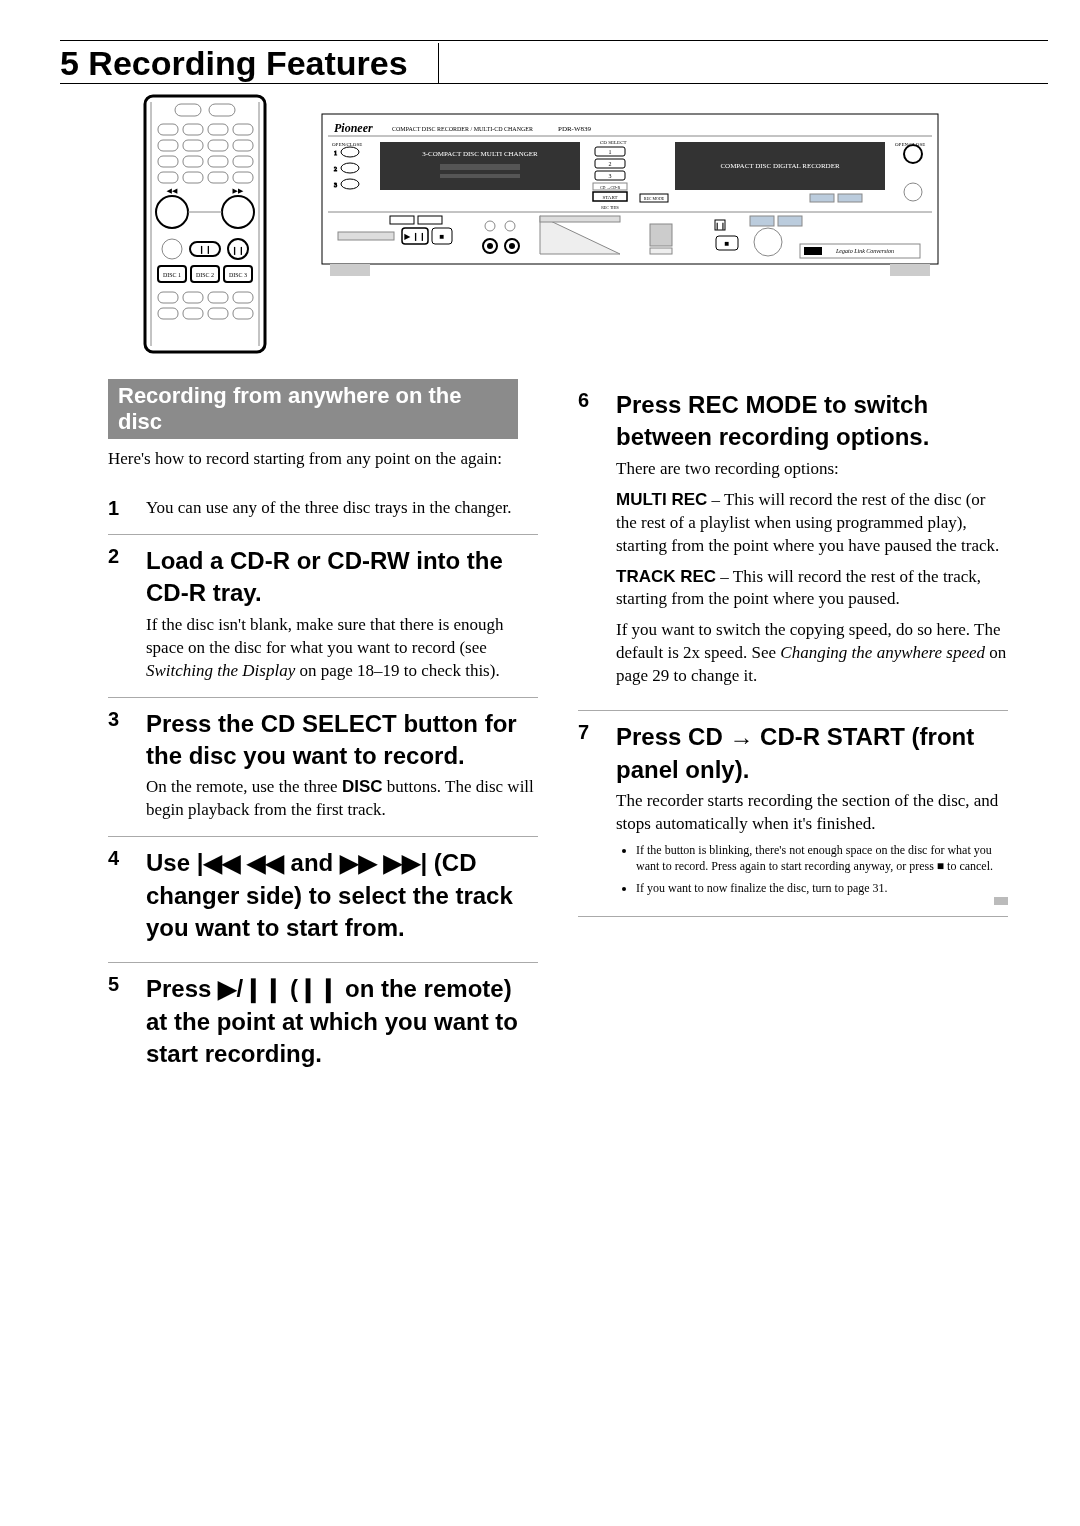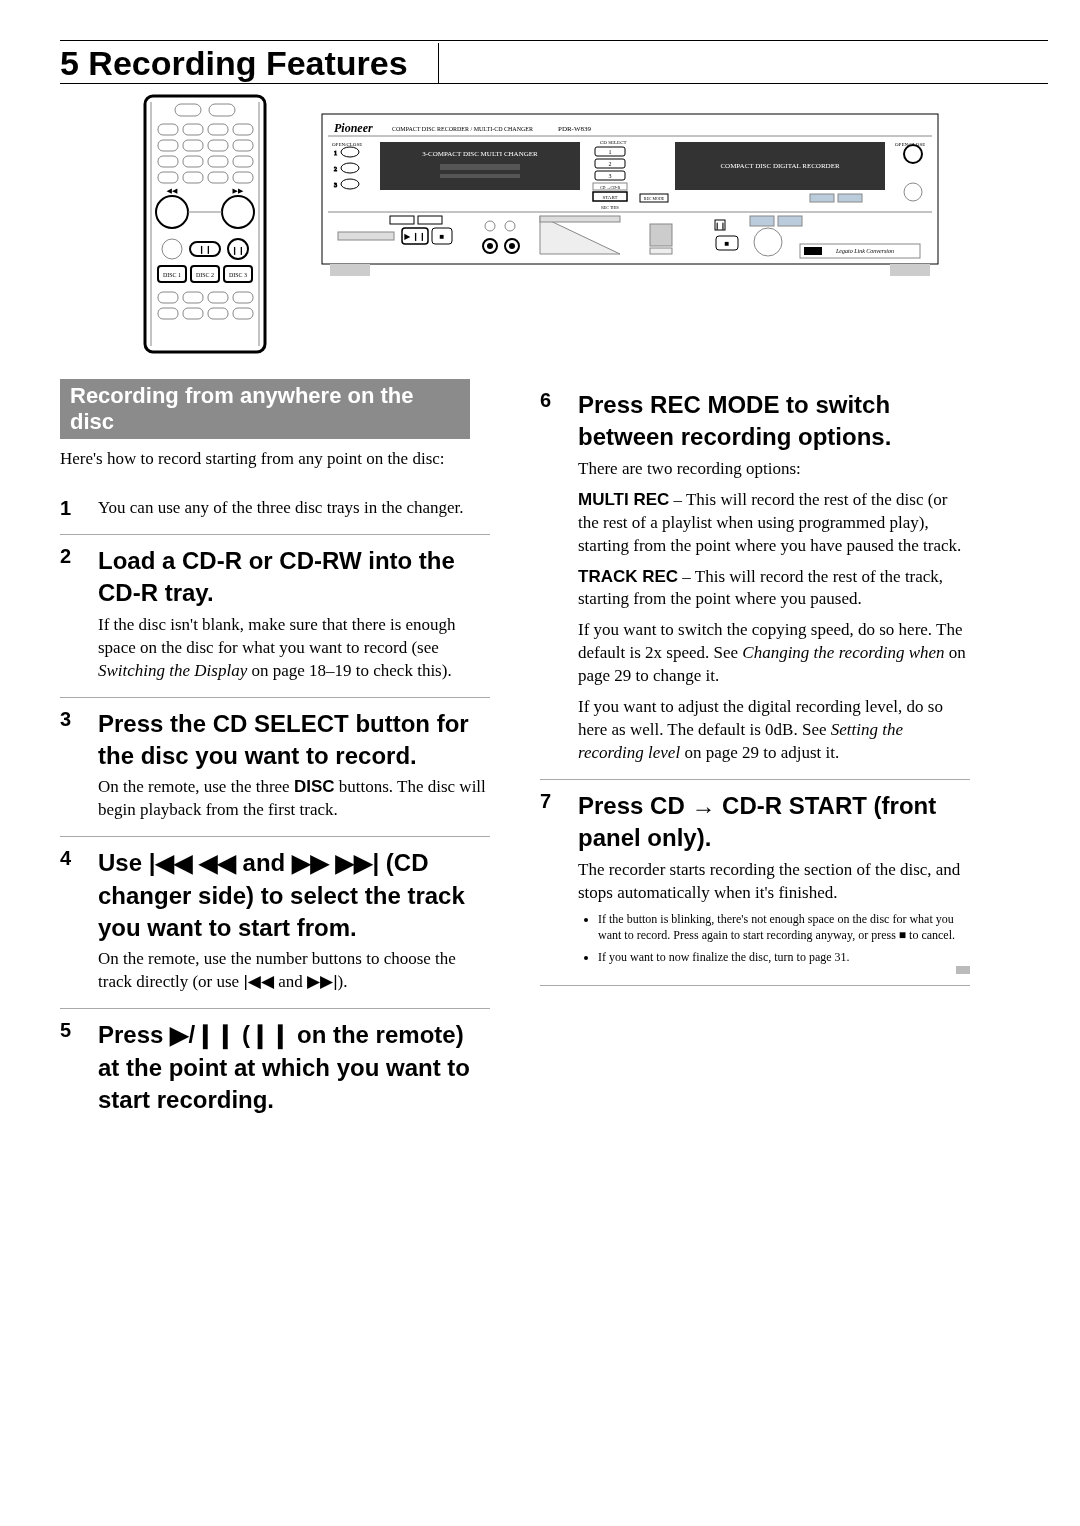--- a/index.html
+++ b/index.html
@@ -50,21 +50,22 @@
     font-weight: bold;
     font-size: 22px;
     padding: 4px 10px;
     margin: 0 0 6px 0;
     display: inline-block;
     width: 410px;
     box-sizing: border-box;
   }
   .columns {
     display: flex;
-    gap: 50px;
+    gap: 40px;
+    margin-left: 48px;
   }
   .col {
     width: 430px;
   }
   .intro {
     font-size: 17px;
     margin: 4px 0 18px 0;
   }
   .step {
     display: flex;
@@ -266,21 +267,21 @@
 
       <rect x="10" y="170" width="40" height="12" fill="#ccc"></rect>
       <rect x="570" y="170" width="40" height="12" fill="#ccc"></rect>
     </svg>
   </div>
 
   <div class="columns">
 
     <div class="col">
       <div class="section-heading">Recording from anywhere on the disc</div>
-      <div class="intro">Here's how to record starting from any point on the disc:</div>
+      <div class="intro">Here's how to record starting from any point on the again:</div>
 
       <div class="step">
         <div class="step-num">1</div>
         <div class="step-body">
           <div class="step-text">You can use any of the three disc trays in the changer.</div>
         </div>
       </div>
 
       <div class="step">
         <div class="step-num">2</div>
@@ -300,23 +301,20 @@
             <span>On the remote, use the three </span><span class="b">DISC</span><span> buttons. The disc will begin playback from the first track.</span>
           </div>
         </div>
       </div>
 
       <div class="step">
         <div class="step-num">4</div>
         <div class="step-body">
           <div class="step-head">
             <span>Use </span><span class="glyph">|◀◀ ◀◀</span><span> and </span><span class="glyph">▶▶ ▶▶|</span><span> (CD changer side) to select the track you want to start from.</span>
-          </div>
-          <div class="step-text">
-            <span>On the remote, use the number buttons to choose the track directly (or use </span><span class="glyph">|◀◀</span><span> and </span><span class="glyph">▶▶|</span><span>).</span>
           </div>
         </div>
       </div>
 
       <div class="step" style="border-bottom:none">
         <div class="step-num">5</div>
         <div class="step-body">
           <div class="step-head">
             <span>Press </span><span class="glyph">▶/❙❙</span><span> (</span><span class="glyph">❙❙</span><span> on the remote) at the point at which you want to start recording.</span>
           </div>
@@ -325,22 +323,21 @@
     </div>
 
     <div class="col">
       <div class="step">
         <div class="step-num">6</div>
         <div class="step-body">
           <div class="step-head">Press REC MODE to switch between recording options.</div>
           <div class="step-text" style="margin-bottom:8px">There are two recording options:</div>
           <div class="step-text" style="margin-bottom:8px"><span class="b">MULTI REC</span><span> – This will record the rest of the disc (or the rest of a playlist when using programmed play), starting from the point where you have paused the track.</span></div>
           <div class="step-text" style="margin-bottom:8px"><span class="b">TRACK REC</span><span> – This will record the rest of the track, starting from the point where you paused.</span></div>
-          <div class="step-text" style="margin-bottom:8px"><span>If you want to switch the copying speed, do so here. The default is 2x speed. See </span><span class="i">Changing the recording when</span><span> on page 29 to change it.</span></div>
-          <div class="step-text"><span>If you want to adjust the digital recording level, do so here as well. The default is 0dB. See </span><span class="i">Setting the recording level</span><span> on page 29 to adjust it.</span></div>
+          <div class="step-text" style="margin-bottom:8px"><span>If you want to switch the copying speed, do so here. The default is 2x speed. See </span><span class="i">Changing the anywhere speed</span><span> on page 29 to change it.</span></div>
         </div>
       </div>
 
       <div class="step">
         <div class="step-num">7</div>
         <div class="step-body">
           <div class="step-head">
             <span>Press CD</span><span class="glyph"> → </span><span>CD-R START (front panel only).</span>
           </div>
           <div class="step-text" style="margin-bottom:6px">The recorder starts recording the section of the disc, and stops automatically when it's finished.</div>

